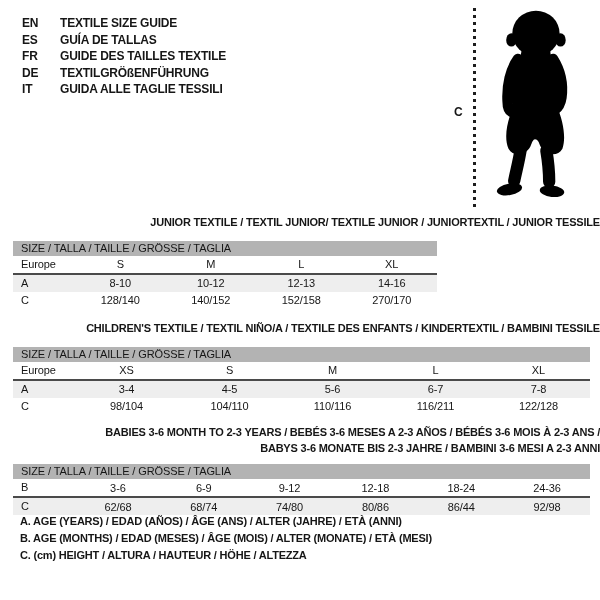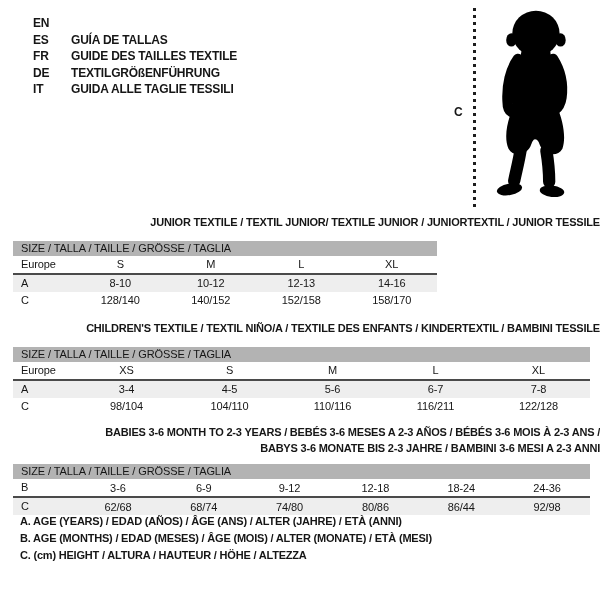--- a/index.html
+++ b/index.html
@@ -11,21 +11,21 @@
   }
   *{box-sizing:border-box;}
   html,body{margin:0;padding:0;background:#fff;}
   body{font-family:"Liberation Sans","DejaVu Sans",sans-serif;color:var(--ink);}
   .page{position:relative;width:600px;height:600px;background:#ffffff;overflow:hidden;}
 
   
   .lang-block{position:absolute;top:15px;left:22px;font-size:12px;font-weight:bold;
               line-height:16.6px;letter-spacing:-0.2px;white-space:nowrap;}
   .lang-row{display:flex;}
-  .lang-code{width:38px;flex:0 0 38px;margin-left:11px;}
+  .lang-code{width:38px;flex:0 0 38px;}
 
   
   .figure{position:absolute;left:452px;top:8px;width:145px;height:205px;}
   .height-label{position:absolute;left:2px;top:97px;font-size:12px;font-weight:bold;}
   .dash-line{position:absolute;left:21px;top:0;width:3px;height:200px;
              background:repeating-linear-gradient(to bottom,#1d1d1d 0 3.4px,transparent 3.4px 7px);}
   .figure svg{position:absolute;left:31px;top:0;}
 
   
   .size-section{position:absolute;left:0;width:600px;}
@@ -48,20 +48,21 @@
              line-height:17px;letter-spacing:-0.2px;white-space:nowrap;}
 </style>
 </head>
 <body>
 
 <div class="page">
 
   <div class="lang-block">
     <div class="lang-row">
       <span class="lang-code">EN</span>
+      <span class="lang-title">TEXTILE SIZE GUIDE</span>
     </div>
     <div class="lang-row">
       <span class="lang-code">ES</span>
       <span class="lang-title">GUÍA DE TALLAS</span>
     </div>
     <div class="lang-row">
       <span class="lang-code">FR</span>
       <span class="lang-title">GUIDE DES TAILLES TEXTILE</span>
     </div>
     <div class="lang-row">
@@ -124,21 +125,21 @@
             <td>8-10</td>
             <td>10-12</td>
             <td>12-13</td>
             <td>14-16</td>
           </tr>
           <tr>
             <th>C</th>
             <td>128/140</td>
             <td>140/152</td>
             <td>152/158</td>
-            <td>158/170</td>
+            <td>270/170</td>
           </tr>
         </tbody>
       </table>
   </section>
 
   <section class="size-section" style="top:321px">
     <h2 class="sec-title">CHILDREN'S TEXTILE / TEXTIL NIÑO/A / TEXTILE DES ENFANTS / KINDERTEXTIL / BAMBINI TESSILE</h2>
     <table class="t-wide">
         <colgroup>
           <col class="label-col">

